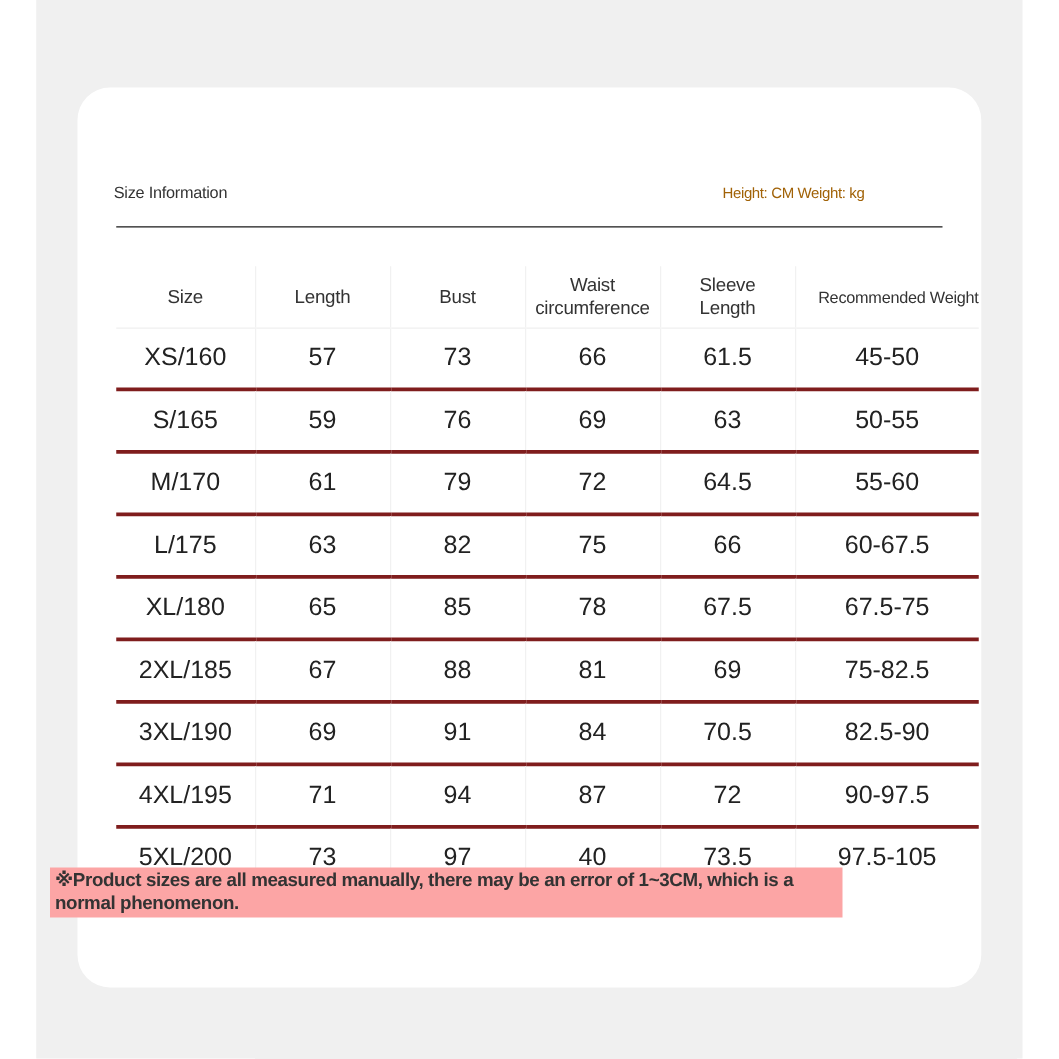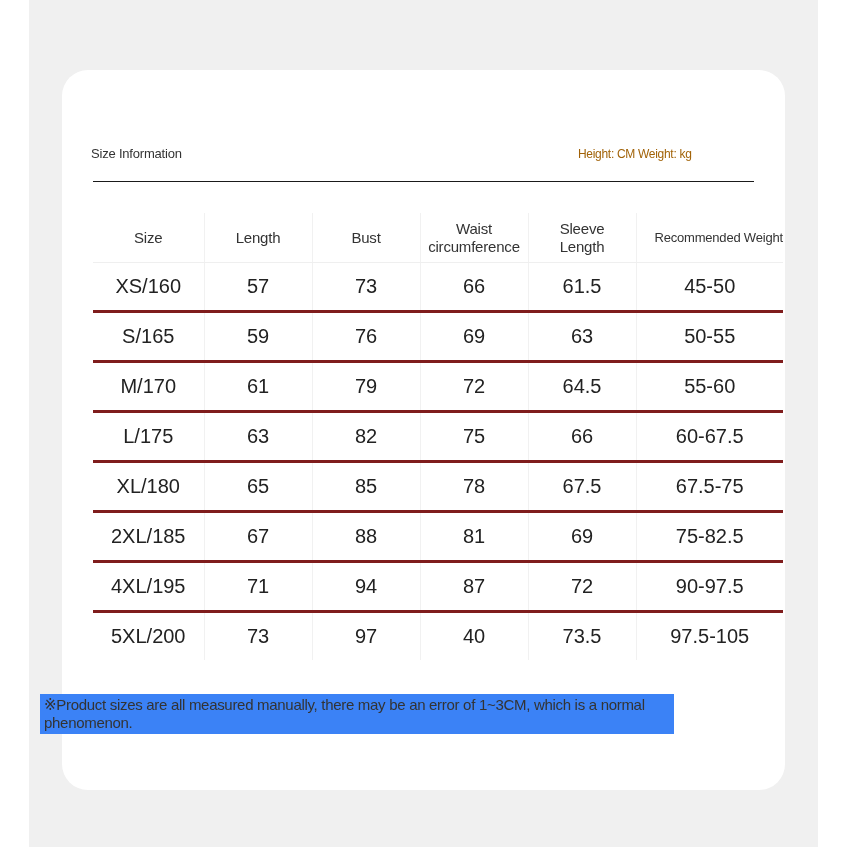--- a/index.html
+++ b/index.html
@@ -30,22 +30,22 @@
     height: 47px; font-size: 20px; color: #222; text-align: center;
     border-left: 1px solid #f1f1f1; border-bottom: 3px solid #7f1d1d;
   }
   table.sizes tr:last-child td { border-bottom: none; }
   table.sizes td:first-child { border-left: none; }
   table.sizes td.rec { text-align: center; }
   col.c0 { width: 111px; } col.c1 { width: 108px; } col.c2 { width: 108px; }
   col.c3 { width: 108px; } col.c4 { width: 108px; } col.c5 { width: 118px; }
 
   .note {
-    position: absolute; left: 40px; top: 694px; width: 630px; background: #3b82f6;
-    font-size: 15px; line-height: 18px; color: #333; padding: 2px 0 2px 4px; letter-spacing: -0.3px;
+    position: absolute; left: 40px; top: 694px; width: 630px; background: #fca5a5;
+    font-size: 15px; line-height: 18px; color: #333; padding: 2px 0 2px 4px; letter-spacing: -0.3px; font-weight: bold;
   }
 </style>
 </head>
 <body>
 
 <div class="backdrop"></div>
 <div class="card"></div>
 
 <div class="title-left">Size Information</div>
 <div class="title-right">Height: CM Weight: kg</div>
@@ -119,20 +119,28 @@
       </tr>
       <tr>
         <td>2XL/185</td>
         <td>67</td>
         <td>88</td>
         <td>81</td>
         <td>69</td>
         <td class="rec">75-82.5</td>
       </tr>
       <tr>
+        <td>3XL/190</td>
+        <td>69</td>
+        <td>91</td>
+        <td>84</td>
+        <td>70.5</td>
+        <td class="rec">82.5-90</td>
+      </tr>
+      <tr>
         <td>4XL/195</td>
         <td>71</td>
         <td>94</td>
         <td>87</td>
         <td>72</td>
         <td class="rec">90-97.5</td>
       </tr>
       <tr>
         <td>5XL/200</td>
         <td>73</td>

